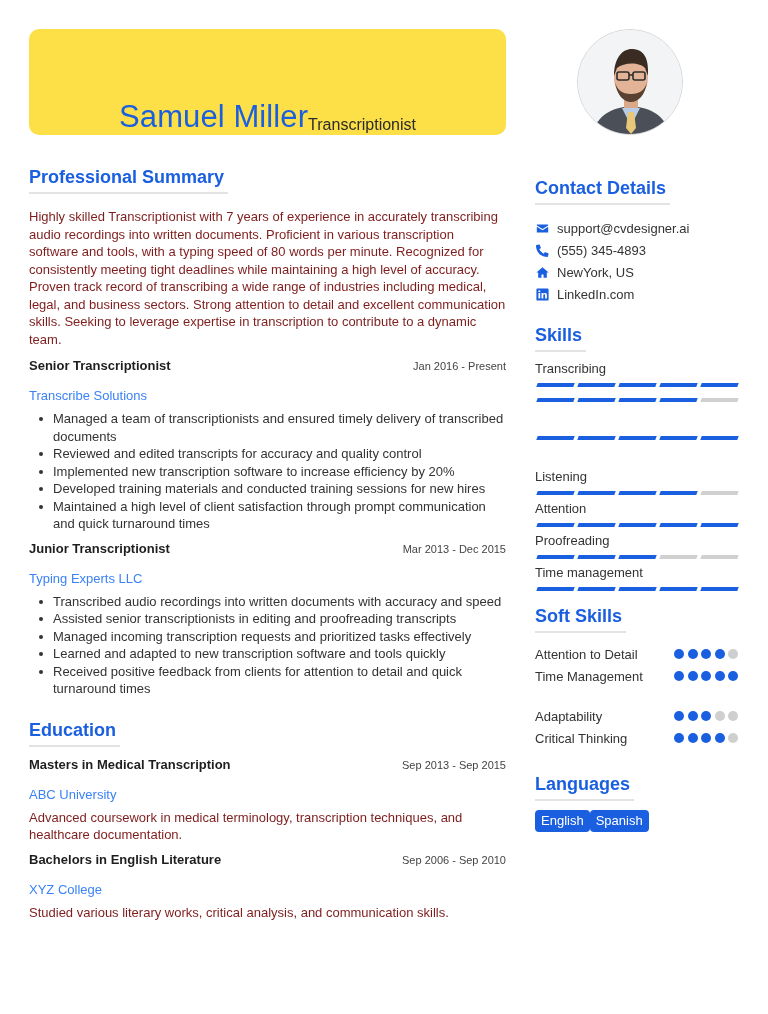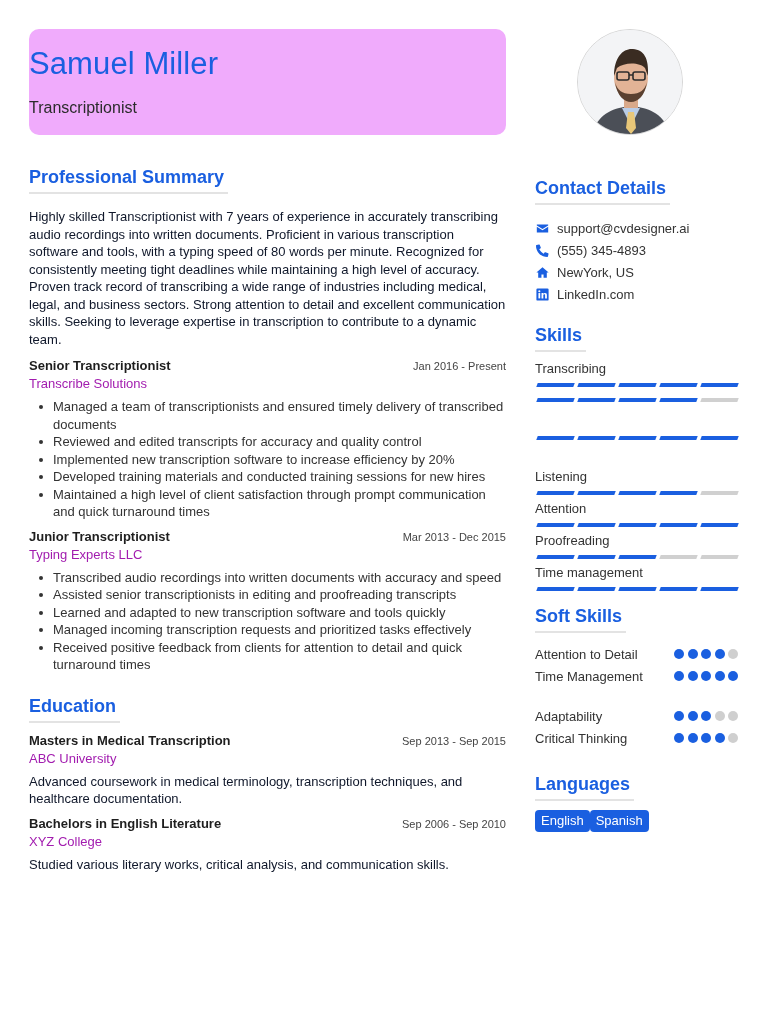--- a/index.html
+++ b/index.html
@@ -1,51 +1,51 @@
 <!DOCTYPE html>
 <html><head>
 <meta charset="utf-8">
 <style>
   * { box-sizing: border-box; margin: 0; padding: 0; }
   html, body { width: 768px; height: 1014px; background: #ffffff; }
   body { font-family: "Liberation Sans", "DejaVu Sans", sans-serif; color: #333333; position: relative; overflow: hidden; }
 
   .header-box {
     position: absolute; left: 29px; top: 29px; width: 477px; height: 106px;
-    background: #f0abfc; border-radius: 10px;
-    display: flex; flex-direction: column; align-items: flex-start; justify-content: center;
+    background: #fde047; border-radius: 10px;
+    display: flex; flex-direction: row; align-items: flex-end; justify-content: center;
   }
   .name { color: #1a5fe0; font-size: 31px; font-weight: 500; line-height: 36px; letter-spacing: 0.1px; }
   .job-title { color: #2b2b2b; font-size: 16px; line-height: 20px; margin-top: 16px; }
 
   .avatar {
     position: absolute; left: 577px; top: 29px; width: 106px; height: 106px;
     border-radius: 50%; border: 1px solid #d6d6d6; overflow: hidden;
     background: #f4f5f7;
   }
 
   .left { position: absolute; left: 29px; top: 164px; width: 477px; }
   .right { position: absolute; left: 535px; top: 176px; width: 205px; }
 
   .section-title {
     display: inline-block; color: #1a5fe0; font-size: 18px; font-weight: bold;
     line-height: 24px; padding-bottom: 3px; border-bottom: 2px solid #e3e3e3;
     padding-right: 4px;
   }
-  .para { font-size: 13px; line-height: 17.5px; color: #0f172a; }
+  .para { font-size: 13px; line-height: 17.5px; color: #7f1d1d; }
 
   .summary-title-wrap { margin-top: 1px; }
   .summary-text { margin-top: 14px; }
 
   .work-title-wrap { margin-top: 22px; }
   .entry { margin-top: 9px; }
   .entry-head { display: flex; justify-content: space-between; align-items: baseline; }
   .entry-role { font-size: 13px; font-weight: bold; color: #1e1e1e; line-height: 18px; }
   .entry-date { font-size: 11px; color: #444; line-height: 16px; }
-  .entry-org { font-size: 13px; color: #a21caf; line-height: 18px; }
+  .entry-org { font-size: 13px; color: #3b82f6; line-height: 18px; margin-top: 12px; }
   .bullets { list-style: none; margin-top: 5px; padding-left: 24px; }
   .bullets li { position: relative; font-size: 13px; line-height: 17.5px; color: #333; }
   .bullets li::before { content: ""; position: absolute; left: -14px; top: 7px; width: 4px; height: 4px; border-radius: 50%; background: #333; }
 
   .edu-title-wrap { margin-top: 20px; }
   .edu-desc { margin-top: 5px; }
 
   
   .contact-list { margin-top: 12px; }
   .contact-item { display: flex; align-items: center; height: 22px; font-size: 13px; color: #333; }
@@ -123,22 +123,22 @@
 
     <div class="entry" style="margin-top:7px;">
       <div class="entry-head">
         <span class="entry-role">Junior Transcriptionist</span>
         <span class="entry-date">Mar 2013 - Dec 2015</span>
       </div>
       <div class="entry-org">Typing Experts LLC</div>
       <ul class="bullets">
         <li>Transcribed audio recordings into written documents with accuracy and speed</li>
         <li>Assisted senior transcriptionists in editing and proofreading transcripts</li>
+        <li>Managed incoming transcription requests and prioritized tasks effectively</li>
         <li>Learned and adapted to new transcription software and tools quickly</li>
-        <li>Managed incoming transcription requests and prioritized tasks effectively</li>
         <li>Received positive feedback from clients for attention to detail and quick turnaround times</li>
       </ul>
     </div>
   </section>
 
   <section>
     <div class="edu-title-wrap">
       <h2 class="section-title">Education</h2>
     </div>
 

